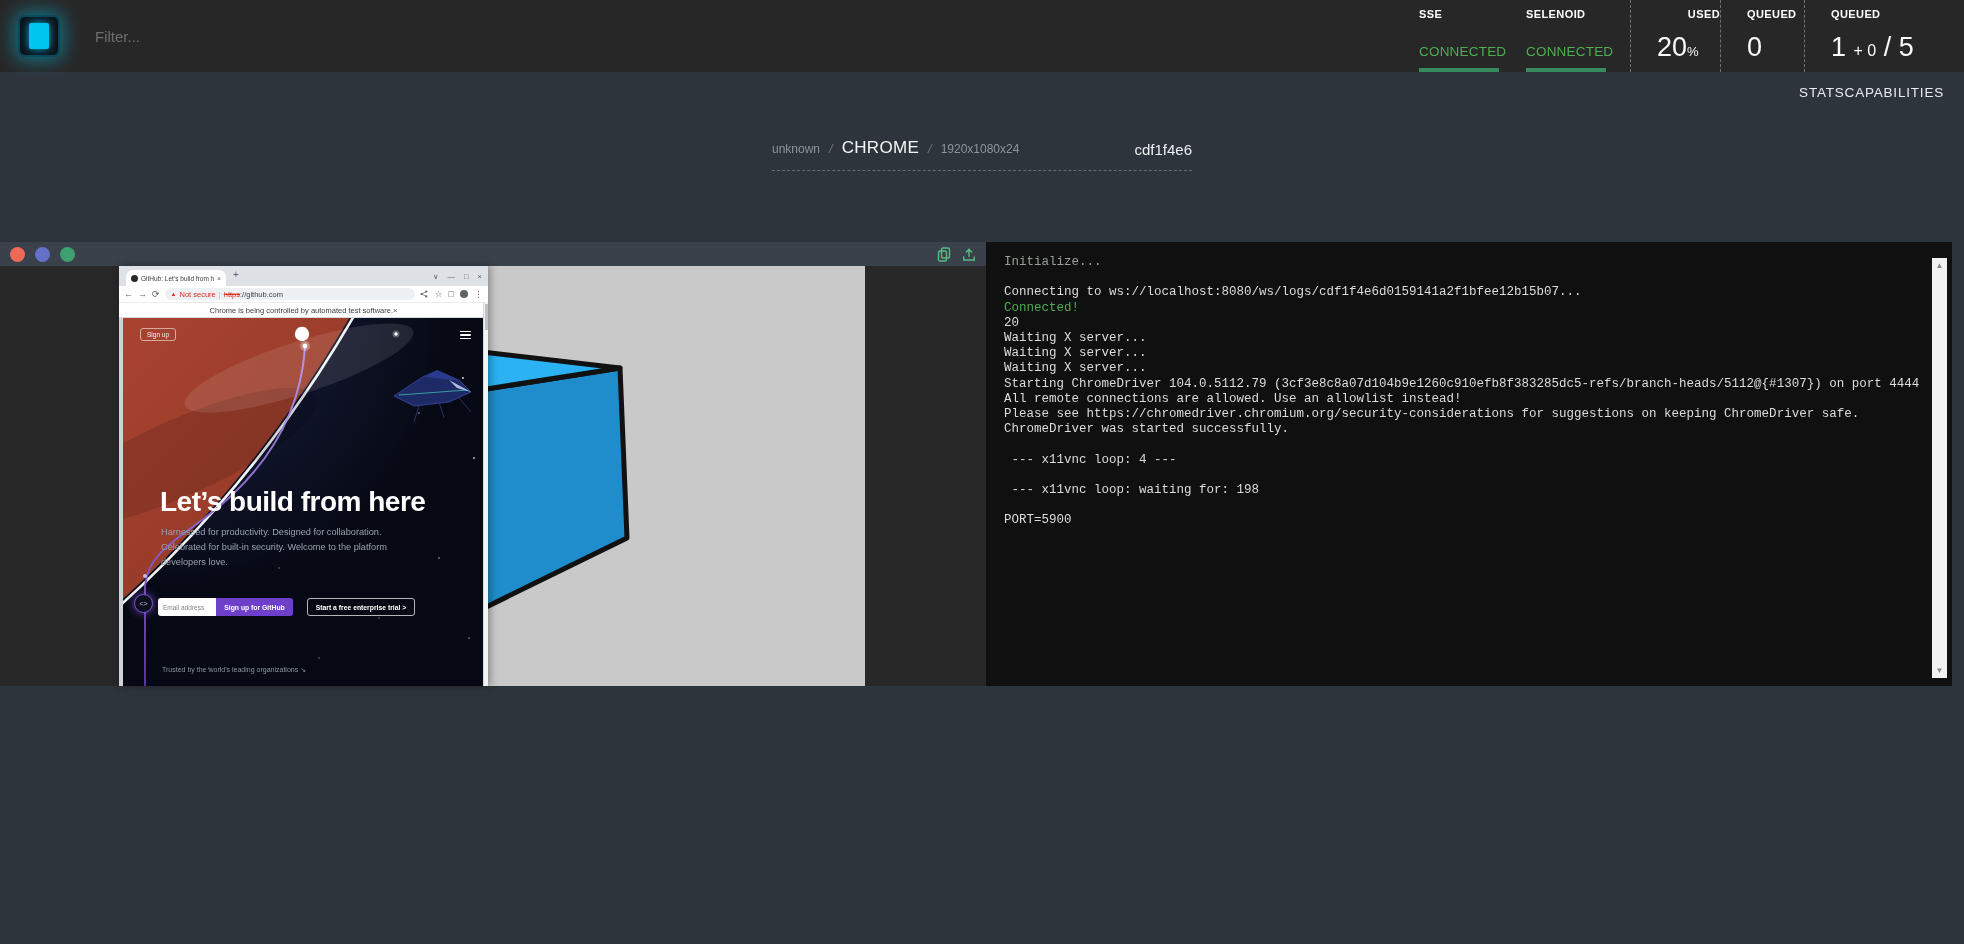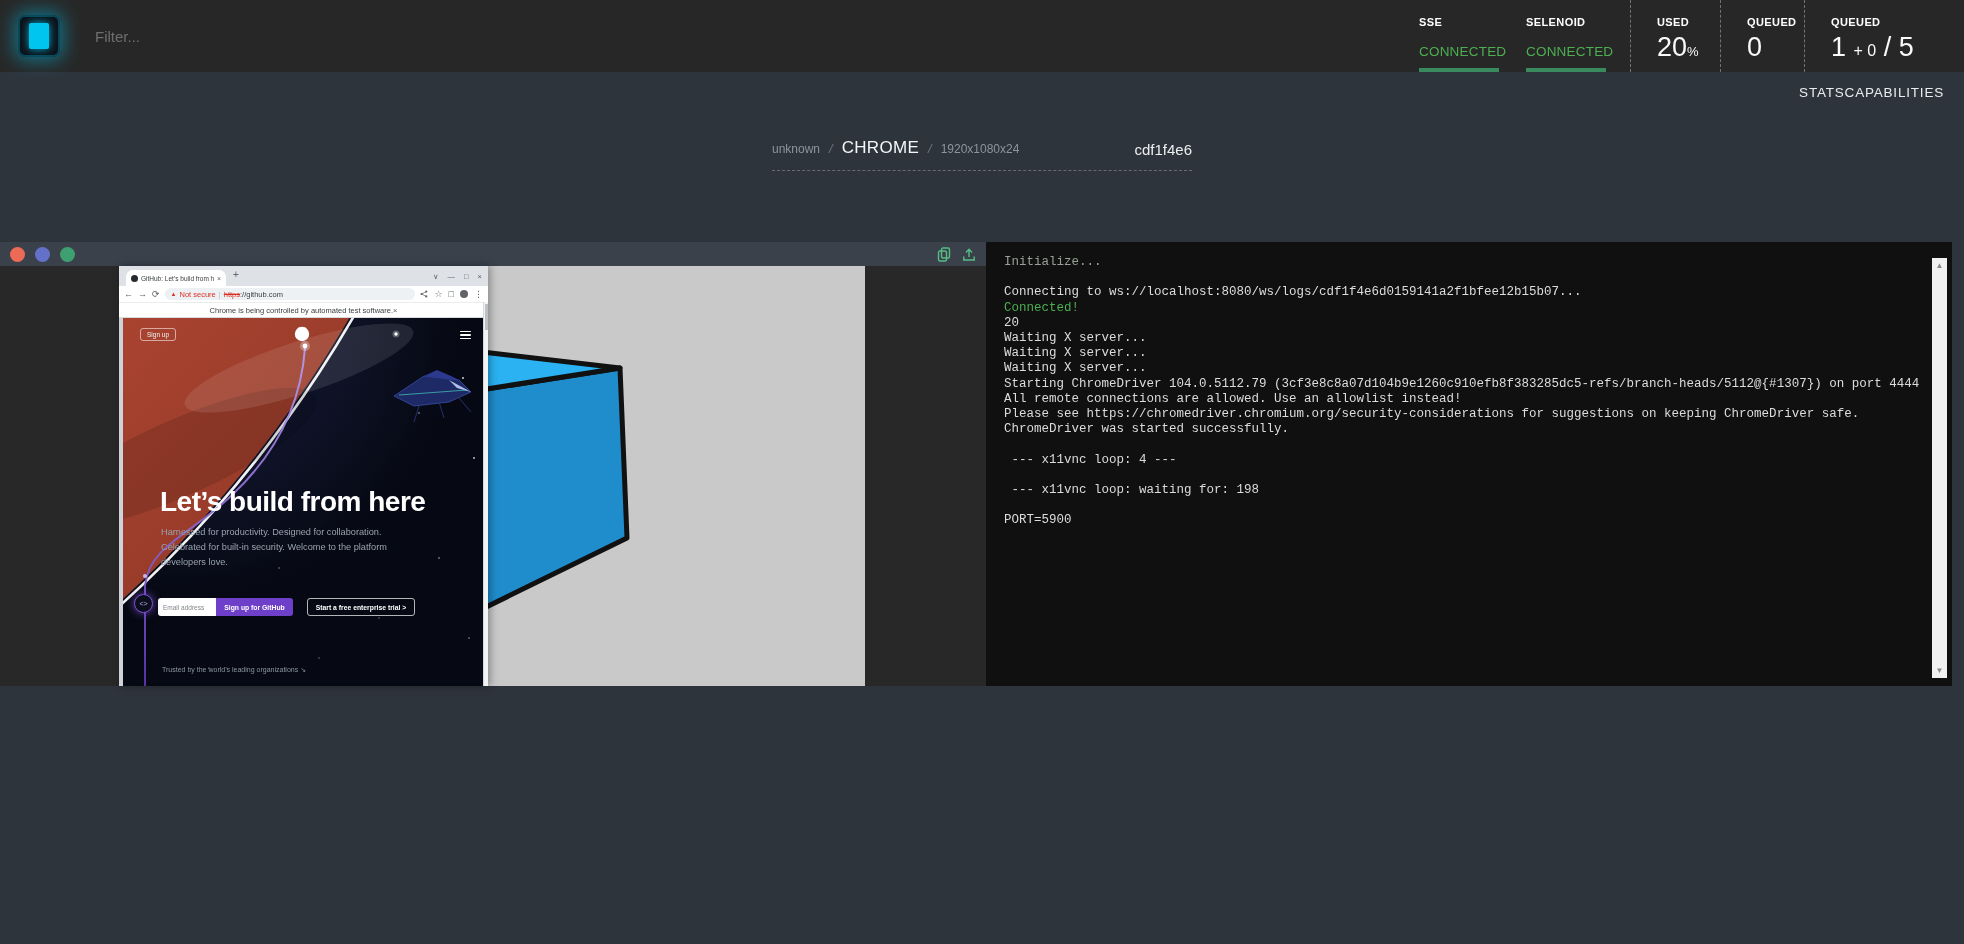--- a/index.html
+++ b/index.html
@@ -12,31 +12,31 @@
   
   .topbar { position:absolute; top:0; left:0; width:1964px; height:72px; background:#272727; display:flex; align-items:center; }
   .logo { width:42px; height:42px; margin-left:18px; background:#0c1118; border-radius:7px;
           box-shadow:0 0 18px 4px rgba(0,198,239,.45), inset 0 0 0 2px rgba(0,198,239,.3);
           display:flex; align-items:center; justify-content:center; flex:none; }
   .logo-inner { width:20px; height:26px; background:#00c6ef; border-radius:2px; box-shadow:0 0 9px rgba(0,198,239,.9); }
   .filter { margin-left:35px; width:420px; background:transparent; border:none; outline:none; color:#cfcfcf; font-size:15px; font-family:inherit; }
   .filter::placeholder { color:#6e6e6e; }
 
   .status { margin-left:auto; display:flex; height:72px; }
-  .scol { position:relative; padding-top:16px; }
+  .scol { position:relative; padding-top:8px; }
   .slabel { font-size:11px; font-weight:bold; color:#fff; letter-spacing:.4px; }
   .sval { position:absolute; bottom:13px; left:0; font-size:13.5px; color:#4caf50; letter-spacing:.2px; }
   .bar { position:absolute; bottom:0; left:0; width:80px; height:4px; background:#3a8a5f; }
   .scol.sse { width:107px; }
   .scol.sel { width:104px; }
   .scol.bord { border-left:1px dashed rgba(255,255,255,.35); padding-left:26px; }
   .numval { position:absolute; bottom:9px; left:26px; font-size:27px; color:#fafafa; white-space:nowrap; }
   .pct { font-size:13px; }
   .mid { font-size:16px; }
-  .scol.used { width:90px; } .scol.queued { width:84px; } .scol.quota { width:160px; }
+  .scol.used { width:90px;text-align:right; } .scol.queued { width:84px; } .scol.quota { width:160px; }
 
   
   .stats-links { position:absolute; top:85px; right:20px; display:flex; gap:0; }
   .stats-links span { color:#e9ecef; font-size:13.5px; letter-spacing:.8px; cursor:pointer; }
 
   
   .session-row { position:absolute; top:138px; left:50%; transform:translateX(-50%); width:420px;
                  display:flex; justify-content:space-between; align-items:flex-end;
                  padding-bottom:12px; border-bottom:1px dashed rgba(255,255,255,.28); cursor:pointer; }
   .sess-left { display:flex; align-items:baseline; gap:9px; }

